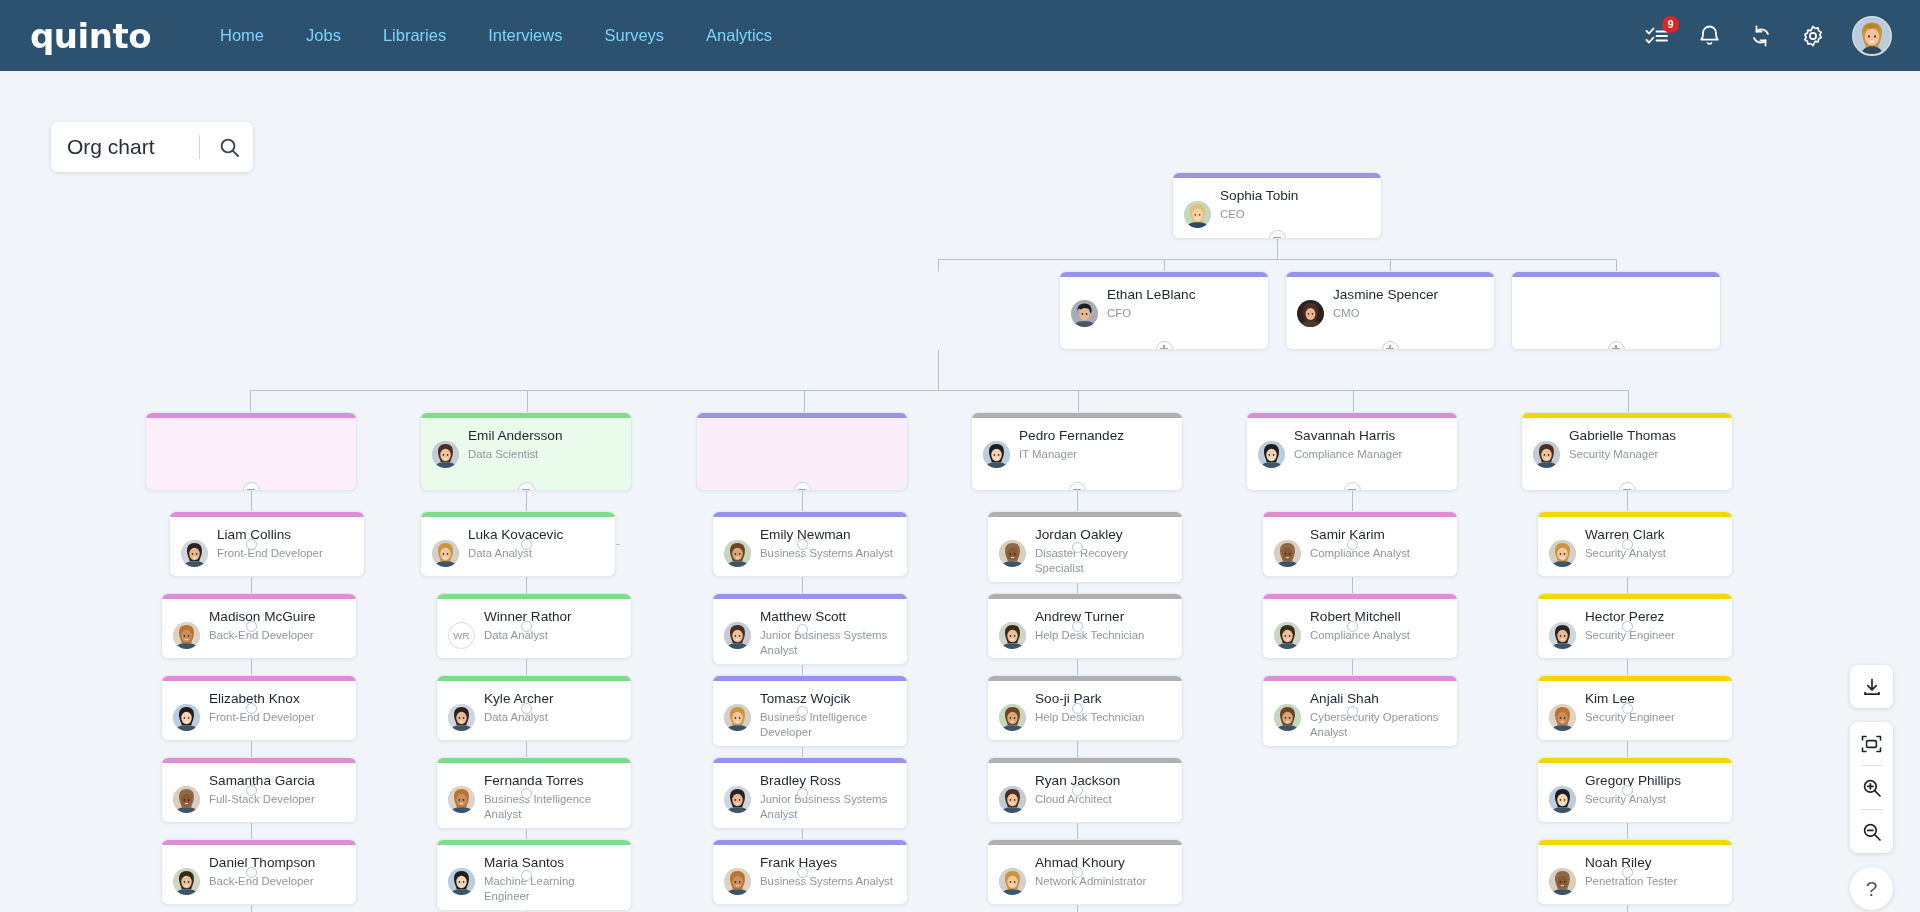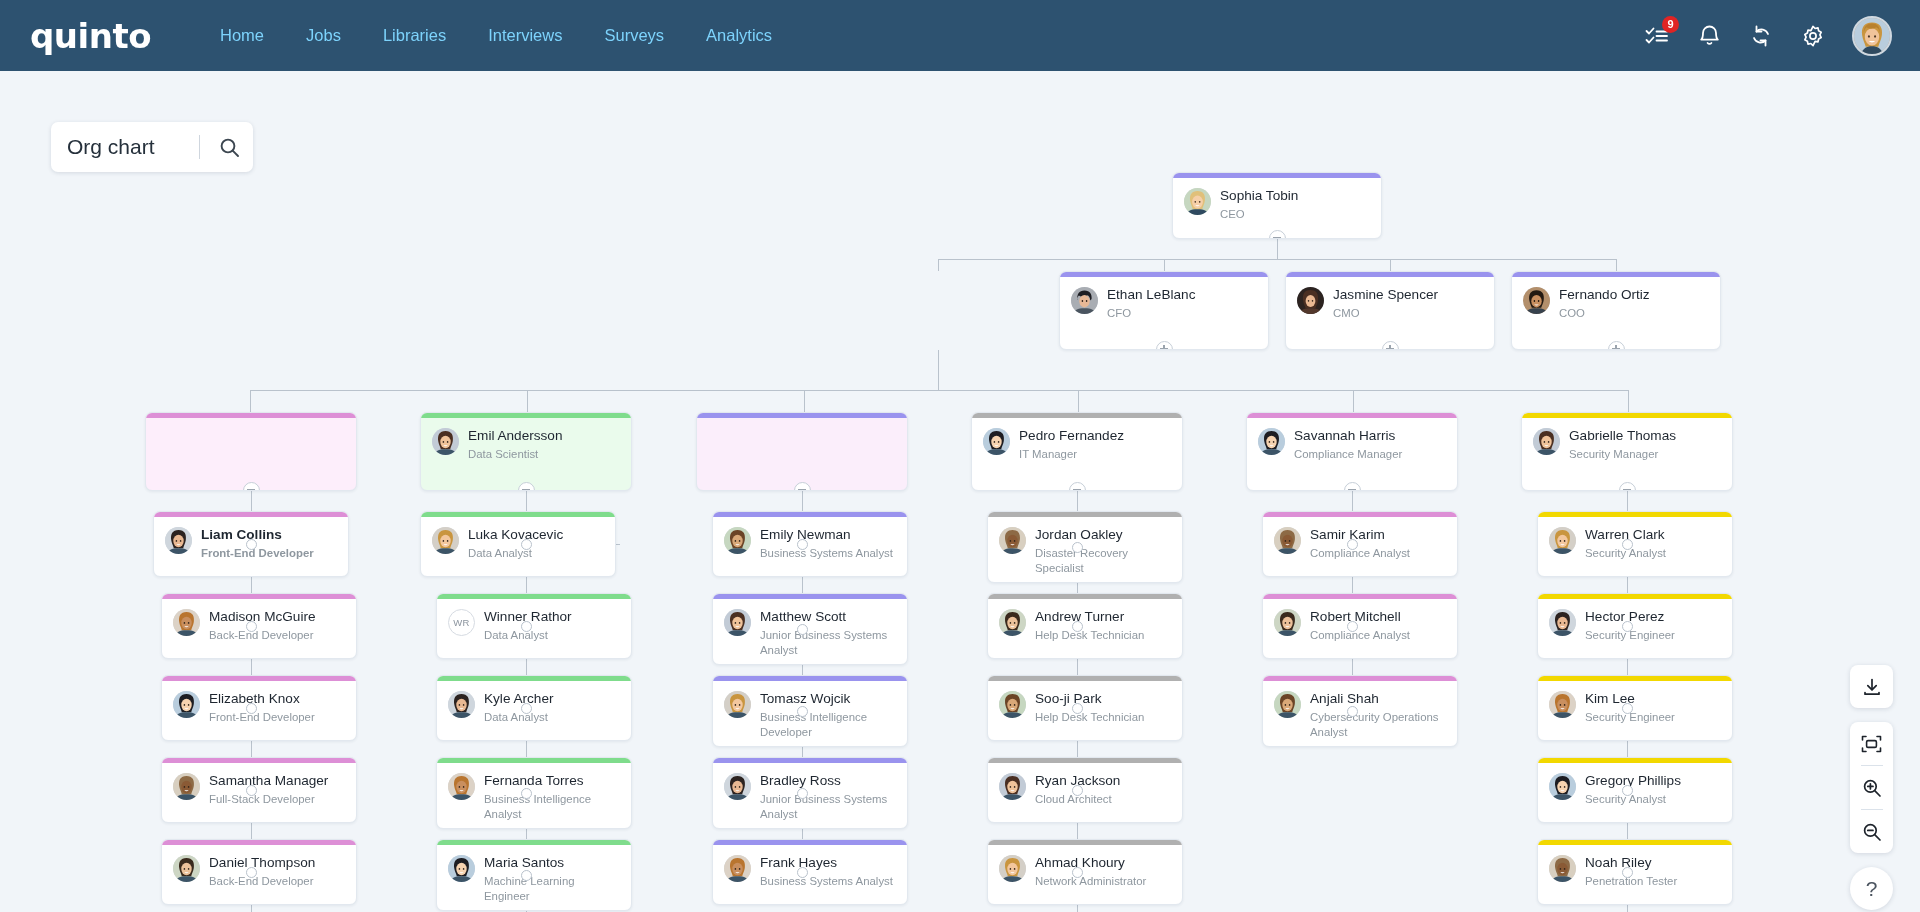--- a/index.html
+++ b/index.html
@@ -125,21 +125,21 @@
   .node .bar { height: 5px; width: 100%; }
   .node .body {
     display: flex; align-items: flex-start;
     padding: 9px 10px 10px 11px;
     gap: 9px;
   }
   .pic {
     width: 27px; height: 27px; min-width: 27px;
     border-radius: 50%;
     overflow: hidden;
-    margin-top: 1px;
+    margin-top: 14px;
     position: relative;
     background: #d8dde4;
     text-align: right;
   }
   .pic.initials {
     border: 1px solid #d6dbe2;
     background: #fff;
     display: flex; align-items: center; justify-content: center;
     font-size: 9.5px; color: #8b949e; letter-spacing: .4px;
   }
@@ -363,49 +363,32 @@
       <div class="txt">
         <div class="nm">Jasmine Spencer</div>
         <div class="ti">CMO</div>
       </div>
     </div>
     <div class="toggle plus" style="left:50%; margin-left:-8.5px; bottom:-8.5px;"></div>
   </div>
 
   <div class="node" style="left:1511px; top:200px; width:210px; height:79px;">
     <div class="bar" style="background:#9a93ee;"></div>
-    <div class="body">
-      <div class="pic">
-        <svg class="face" viewBox="0 0 27 27">
-            <rect width="27" height="27" fill="#b38f6b"></rect>
-            <path d="M13.5 3.2c6 0 8 4.2 7.2 10-.4 3-1.8 5.2-2.5 7.6H8.8C8.1 18.4 6.7 16.2 6.3 13.2 5.5 7.4 7.5 3.2 13.5 3.2z" fill="#241a12"></path>
-            <ellipse cx="13.5" cy="14.2" rx="5.2" ry="6.2" fill="#c98f5f"></ellipse>
-            <ellipse cx="11.4" cy="14" rx=".8" ry=".9" fill="#23180f"></ellipse>
-            <ellipse cx="15.6" cy="14" rx=".8" ry=".9" fill="#23180f"></ellipse>
-            <path d="M11.2 17.4c1.4 1.3 3.2 1.3 4.6 0z" fill="#fff"></path>
-            <path d="M2 27c1-4 4.4-5.8 11.5-5.8S24 23 25 27z" fill="#37424d"></path>
-          </svg>
-      </div>
-      <div class="txt">
-        <div class="nm">Fernando Ortiz</div>
-        <div class="ti">COO</div>
-      </div>
-    </div>
     <div class="toggle plus" style="left:50%; margin-left:-8.5px; bottom:-8.5px;"></div>
   </div>
 
   <div id="columns-layer">
       <div class="node" style="left: 145px; top: 341px; width: 212px; height: 79px; background: rgb(253, 238, 251);">
         <div class="bar" style="background:#dd8fd6"></div>
         <div class="toggle" style="left:50%;margin-left:-8.5px;bottom:-8.5px;"></div>
       </div>
       <div class="vline" style="left: 251px; top: 420px; height: 463px; position: absolute; background: rgb(185, 194, 204); z-index: 1;"></div>
       <div class="hline" style="left: 251px; top: 473px; width: 94px; position: absolute; background: rgb(185, 194, 204); z-index: 1;"></div>
       <div class="joint" style="left: 245.5px; top: 467.5px;"></div>
-      <div class="node" style="left: 153px; top: 440px; width: 196px; height: 66px; font-weight: bold;">
+      <div class="node" style="left: 169px; top: 440px; width: 196px; height: 66px;">
         <div class="bar" style="background:#dd8fd6"></div>
         <div class="body">
           <div class="pic">
             <svg class="face" viewBox="0 0 27 27">
               <rect width="27" height="27" fill="#cfd6dd"></rect>
               <path d="M13.5 3c6.1 0 8.1 4.2 7.3 10-.4 3.2-2 5.6-2.6 8.2H8.8C8.2 18.6 6.6 16.2 6.2 13 5.4 7.2 7.4 3 13.5 3z" fill="#2c2320"></path>
               <ellipse cx="13.5" cy="14" rx="5.2" ry="6.2" fill="#e9b892"></ellipse>
               <ellipse cx="11.4" cy="13.9" rx=".78" ry=".9" fill="#32241a"></ellipse>
               <ellipse cx="15.6" cy="13.9" rx=".78" ry=".9" fill="#32241a"></ellipse>
               <path d="M11.3 17.2c1.3 1.3 3.1 1.3 4.4 0z" fill="#ffffff"></path>
@@ -472,21 +455,21 @@
               <rect width="27" height="27" fill="#d8cfc0"></rect>
               <path d="M13.5 3c6.1 0 8.1 4.2 7.3 10-.4 3.2-2 5.6-2.6 8.2H8.8C8.2 18.6 6.6 16.2 6.2 13 5.4 7.2 7.4 3 13.5 3z" fill="#8d6a45"></path>
               <ellipse cx="13.5" cy="14" rx="5.2" ry="6.2" fill="#8a5a35"></ellipse>
               <ellipse cx="11.4" cy="13.9" rx=".78" ry=".9" fill="#32241a"></ellipse>
               <ellipse cx="15.6" cy="13.9" rx=".78" ry=".9" fill="#32241a"></ellipse>
               <path d="M11.3 17.2c1.3 1.3 3.1 1.3 4.4 0z" fill="#ffffff"></path>
               <path d="M2 27c1-4 4.4-5.8 11.5-5.8S24 23 25 27z" fill="#3c5467"></path>
             </svg>
           </div>
           <div class="txt">
-            <div class="nm">Samantha Manager</div>
+            <div class="nm">Samantha Garcia</div>
             <div class="ti" style="white-space:normal;">Full-Stack Developer</div>
           </div>
         </div>
       </div>
       <div class="hline" style="left: 251px; top: 801px; width: 94px; position: absolute; background: rgb(185, 194, 204); z-index: 1;"></div>
       <div class="joint" style="left: 245.5px; top: 795.5px;"></div>
       <div class="node" style="left: 161px; top: 768px; width: 196px; height: 66px;">
         <div class="bar" style="background:#dd8fd6"></div>
         <div class="body">
           <div class="pic">

